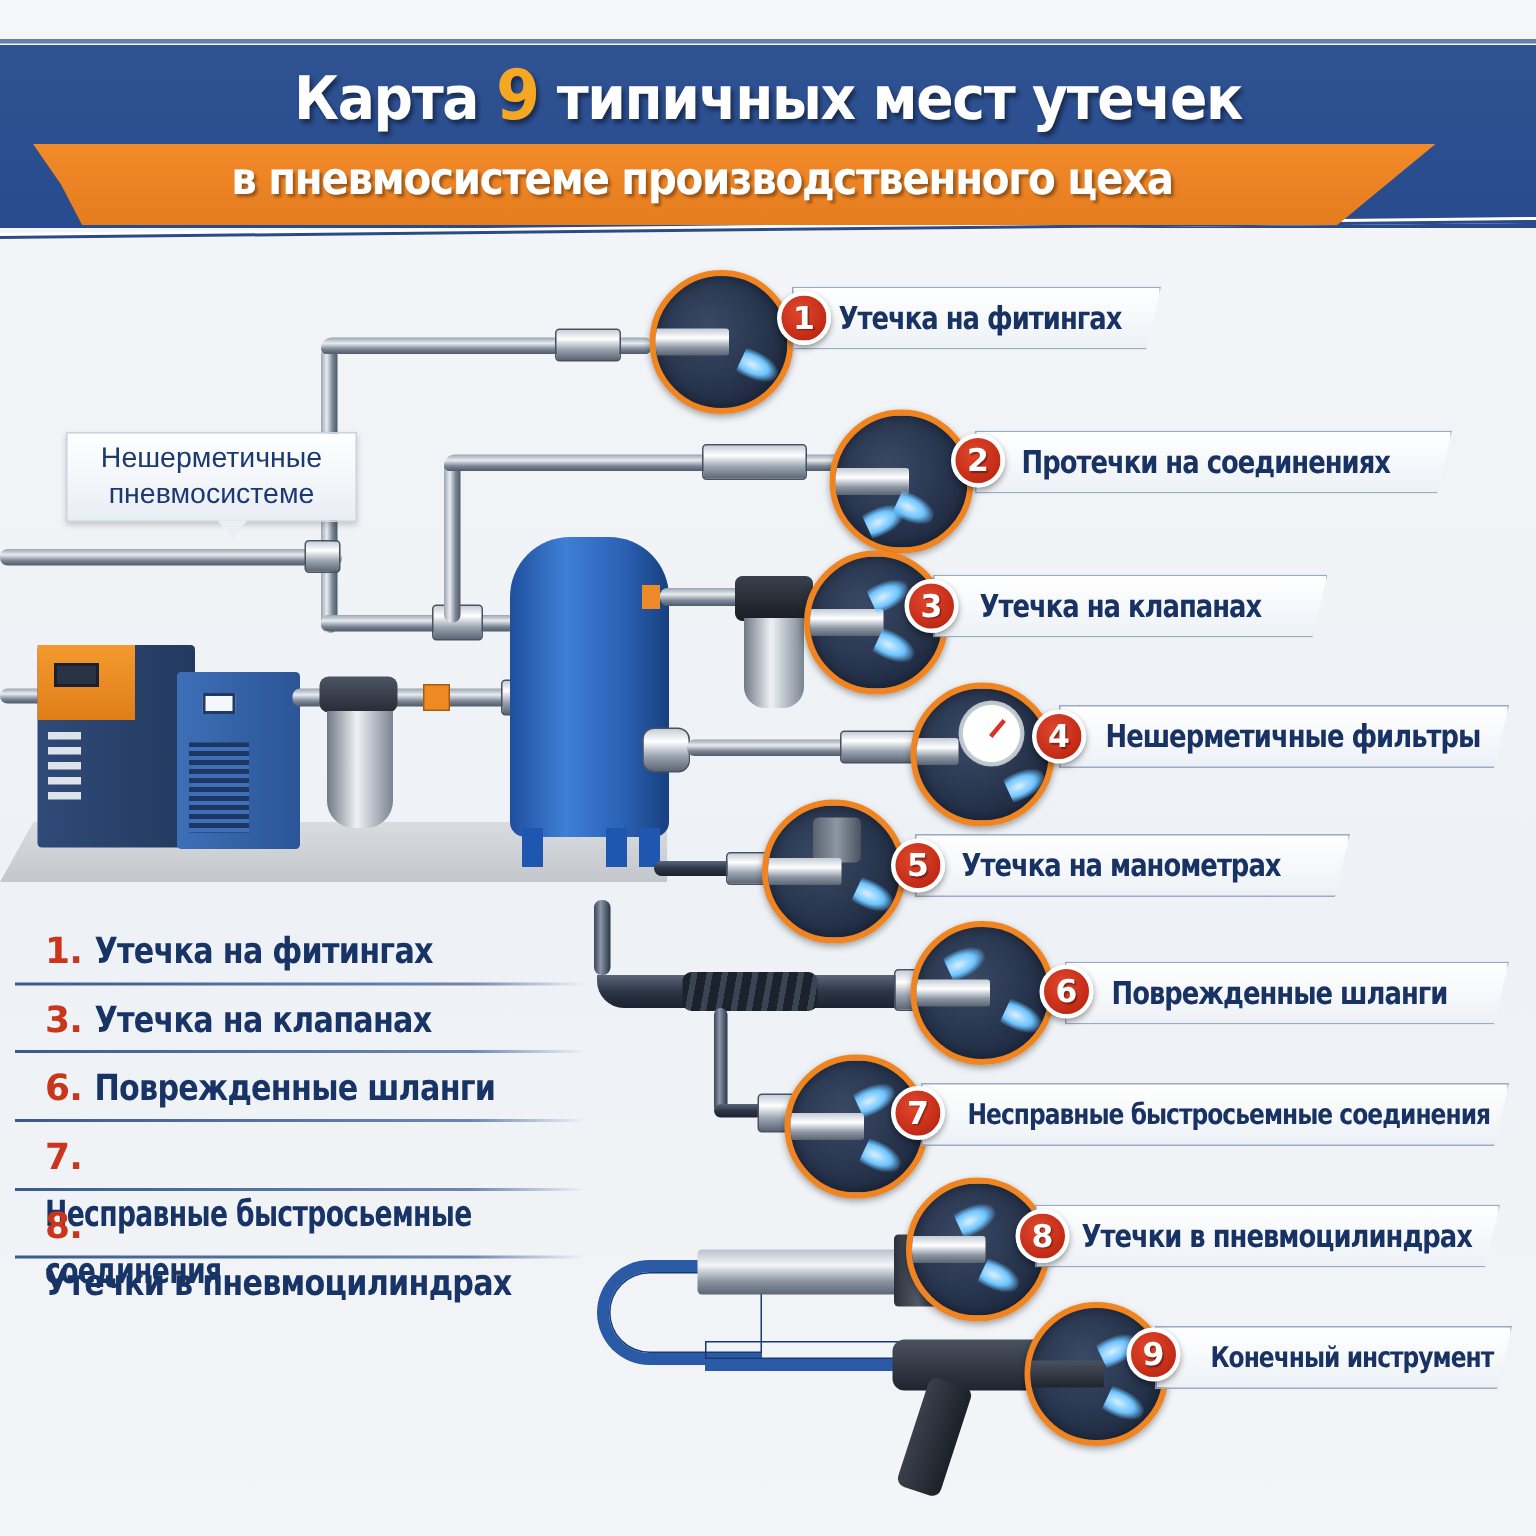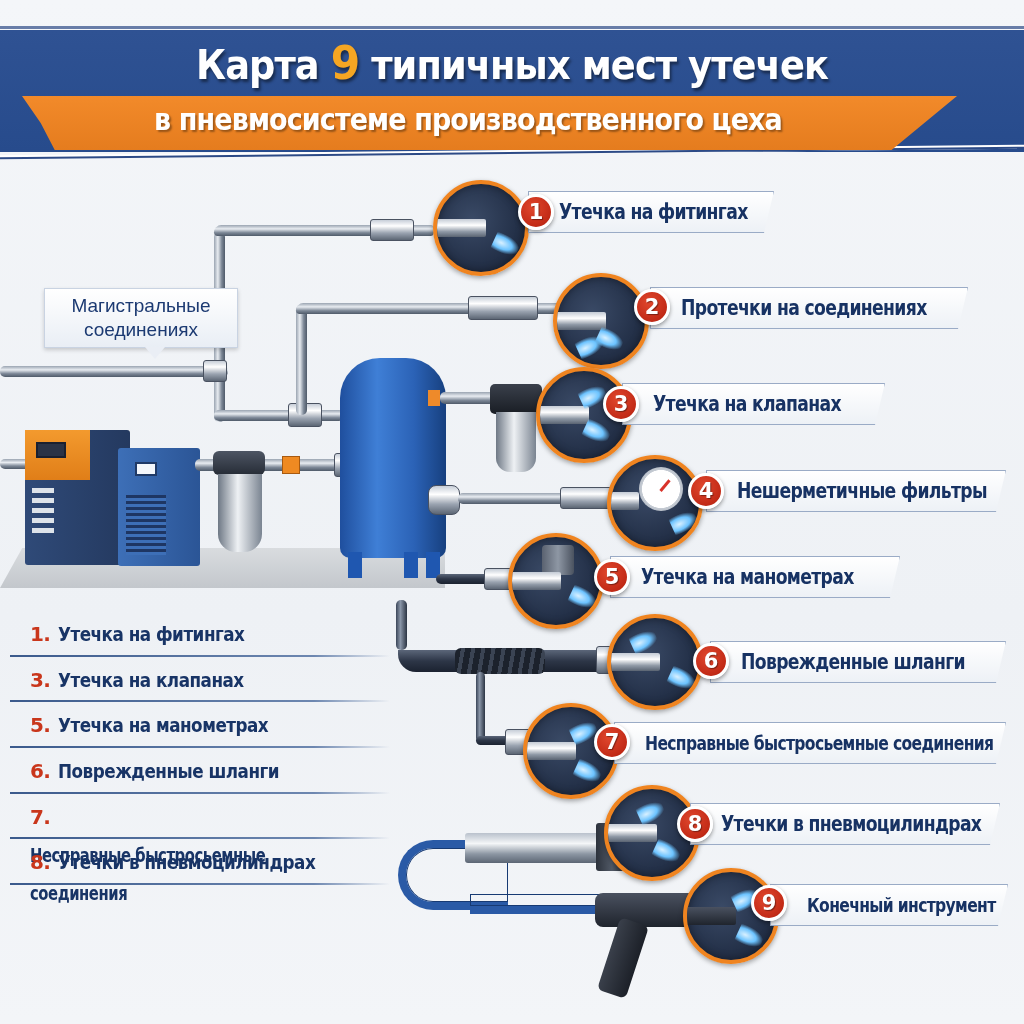--- a/index.html
+++ b/index.html
@@ -125,21 +125,21 @@
     padding-left: 30px; white-space: nowrap; z-index: 2;
     font-family: "DejaVu Sans", sans-serif; letter-spacing: -0.8px;
   }
   .lbl span { display: inline-block; transform: scaleX(0.82); transform-origin: left center; }
 
   
   .legend { position: absolute; left: 10px; top: 615px; width: 420px; }
   .legend-item {
     position: relative; height: 45.7px; line-height: 38px;
     font-family: "DejaVu Sans", sans-serif; font-weight: bold;
-    font-size: 20px; color: #183466; letter-spacing: -0.6px;
+    font-size: 24px; color: #183466; letter-spacing: -0.6px;
     padding-left: 20px;
   }
   .legend-item::after {
     content: ""; position: absolute; left: 0; right: 40px; bottom: 4px; height: 2px;
     background: linear-gradient(90deg,#3b5a8c 0%,#6d87b0 80%,rgba(109,135,176,0) 100%);
   }
   .legend-item .n { color: #c9361b; margin-right: 8px; }
   .legend-item .t { display: inline-block; transform: scaleX(0.84); transform-origin: left center; }
 </style>
 </head>
@@ -163,22 +163,22 @@
   <div class="pipe" style="left:214px;top:225px;width:220px;height:11px;border-radius:10px 5px 5px 5px;"></div>
   <div class="fitting" style="left:370px;top:219px;width:44px;height:22px;"></div>
   <div class="pipe" style="left:214px;top:410px;width:130px;height:11px;"></div>
   <div class="fitting" style="left:288px;top:403px;width:34px;height:24px;"></div>
   <div class="vpipe" style="left:296px;top:305px;width:11px;height:110px;"></div>
   <div class="pipe" style="left:296px;top:303px;width:280px;height:11px;border-radius:10px 5px 5px 5px;"></div>
   <div class="fitting" style="left:468px;top:296px;width:70px;height:24px;"></div>
   <div class="fitting" style="left:203px;top:360px;width:24px;height:22px;"></div>
 
   <div class="callout">
-    <div>Магистральные</div>
-    <div>соединениях</div>
+    <div>Нешерметичные</div>
+    <div>пневмосистеме</div>
   </div>
 
   <div class="floor"></div>
   <div class="pipe" style="left:0;top:459px;width:30px;height:10px;"></div>
   <div class="comp1"></div>
   <div class="comp1-top"></div>
   <div class="comp1-screen"></div>
   <div class="comp1-vent" style="top:488px;"></div>
   <div class="comp1-vent" style="top:498px;"></div>
   <div class="comp1-vent" style="top:508px;"></div>
@@ -295,19 +295,18 @@
 
   <div class="lbl" style="left:690px;top:803px;width:310px;"><span>Утечки в пневмоцилиндрах</span></div>
   <div class="badge" style="left:677px;top:806px;">8</div>
 
   <div class="lbl" style="left:770px;top:884px;width:238px;font-size:19px;padding-left:36px;"><span>Конечный инструмент</span></div>
   <div class="badge" style="left:751px;top:885px;">9</div>
 
   <div class="legend">
     <div class="legend-item"><span class="n">1.</span><span class="t">Утечка на фитингах</span></div>
     <div class="legend-item"><span class="n">3.</span><span class="t">Утечка на клапанах</span></div>
-    <div class="legend-item"><span class="n">5.</span><span class="t">Утечка на манометрах</span></div>
     <div class="legend-item"><span class="n">6.</span><span class="t">Поврежденные шланги</span></div>
     <div class="legend-item"><span class="n">7.</span><span class="t" style="transform:scaleX(0.74);">Несправные быстросьемные соединения</span></div>
     <div class="legend-item"><span class="n">8.</span><span class="t">Утечки в пневмоцилиндрах</span></div>
   </div>
 
 </div>
 
 </body></html>

